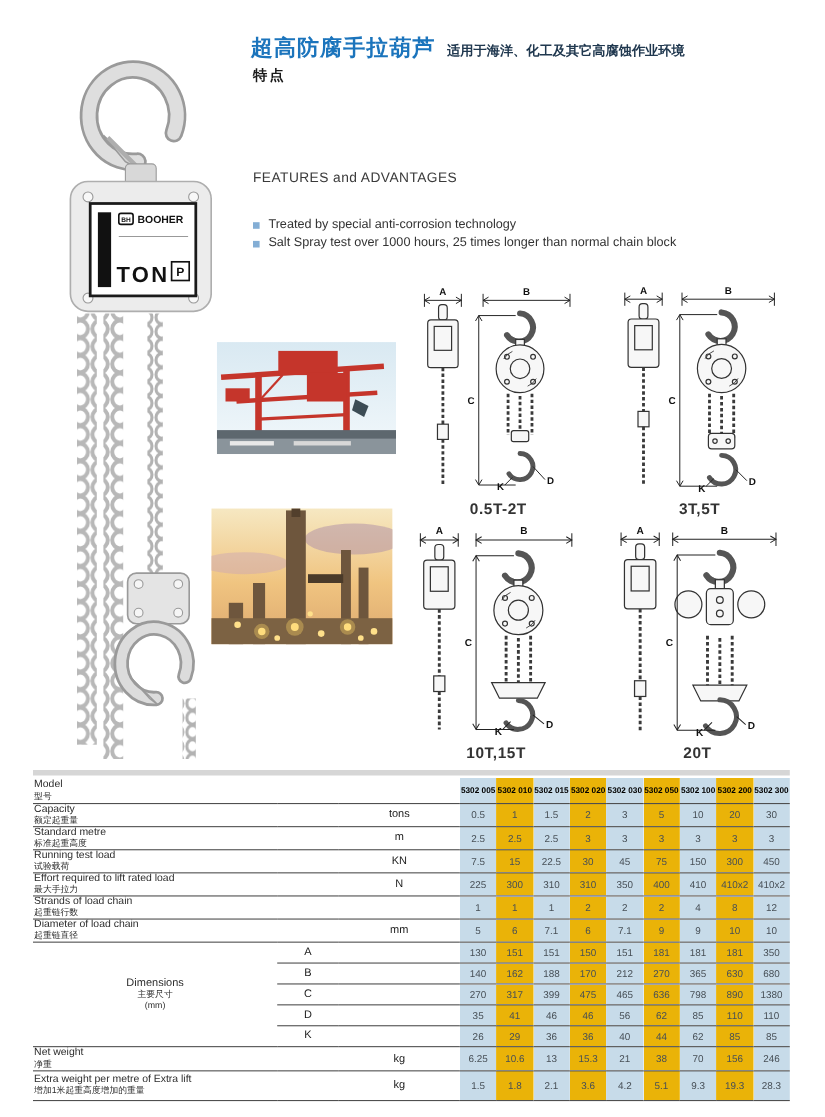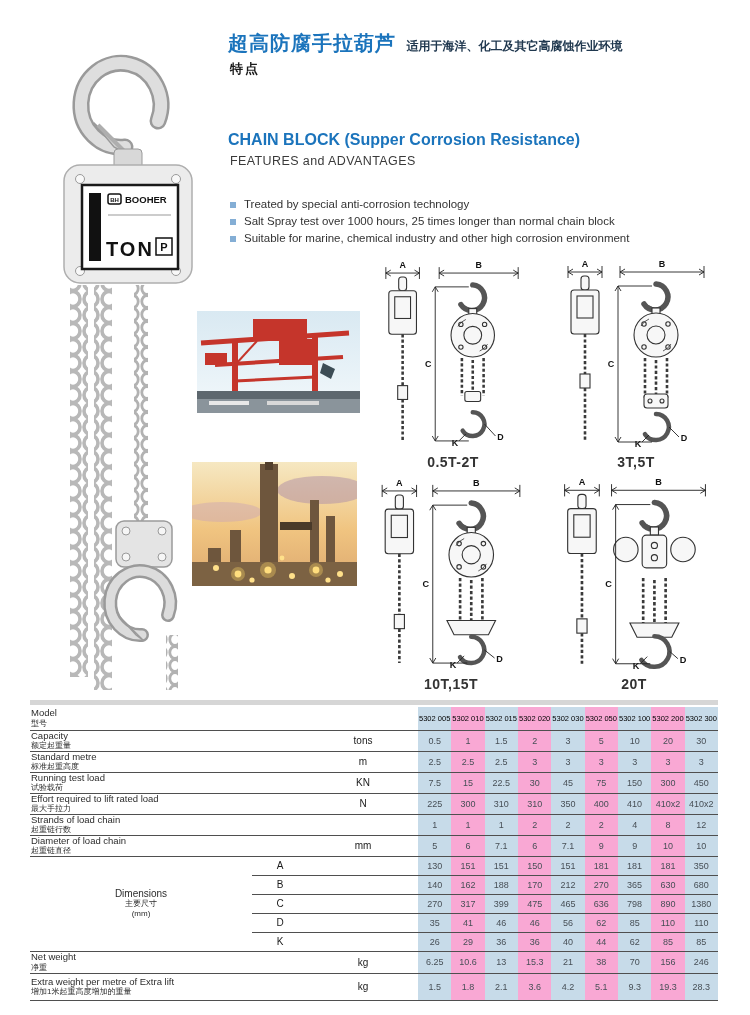--- a/index.html
+++ b/index.html
@@ -56,24 +56,24 @@
   table.spec td{border-top:1px solid var(--line);padding:0 1px;vertical-align:middle;overflow:hidden;}
   table.spec tr.first td{border-top:none;}
   td.lab{text-align:left;padding-left:4px;}
   td.lab .en{font-size:9.5px;color:#2c2c2c;line-height:10.5px;}
   td.lab .zh{font-size:8px;color:#2c2c2c;line-height:9.5px;}
   td.dims{text-align:center;padding-left:0;}
   td.dims div{text-align:center;}
   td.dims .en{font-size:10px;}
   td.letter{text-align:center;font-size:10px;color:#1a1a1a;}
   td.unit{text-align:center;font-size:10px;color:#1a1a1a;}
-  td.model{font-weight:normal;font-size:7.5px;color:#000;text-align:center;white-space:nowrap;}
+  td.model{font-weight:bold;font-size:7.5px;color:#000;text-align:center;white-space:nowrap;}
   td.val{font-size:9px;color:#474f56;text-align:center;}
   .cb{background:var(--colblue);}
-  .cw{background:#f9a8d4;}
+  .cw{background:#eab308;}
   tr.h-m td{height:23px;}
   tr.h-n td{height:21px;}
   tr.h-d td{height:19px;}
   tr.h-w td{height:22px;}
   tr.h-x td{height:27px;margin-top:23px;}
 </style>
 </head>
 <body>
 
 <div class="page">
@@ -132,34 +132,29 @@
       </g>
       <rect x="138" y="600" width="12" height="55" fill="url(#chainpat2)"></rect>
     </svg>
   </div>
 
   <div class="abs zh-title-row">
     <span class="zh-main">超高防腐手拉葫芦</span>
     <span class="zh-sub">适用于海洋、化工及其它高腐蚀作业环境</span>
   </div>
   <div class="abs zh-feat-head">特点</div>
-  <div class="abs en-title">CHAIN BLOCK (Supper Corrosion Resistance)</div>
   <div class="abs en-sub">FEATURES and ADVANTAGES</div>
   <ul class="abs blist en-list">
     <li>
         <span class="sq"></span>
         <span>Treated by special anti-corrosion technology</span>
       </li>
     <li>
         <span class="sq"></span>
         <span>Salt Spray test over 1000 hours, 25 times longer than normal chain block</span>
-      </li>
-    <li>
-        <span class="sq"></span>
-        <span>Suitable for marine, chemical industry and other high corrosion environment</span>
       </li>
   </ul>
 
   <div class="photo" style="left:197px;top:311px;width:163px;height:102px;">
     <svg viewBox="0 0 163 102" width="163" height="102">
       <defs>
           <linearGradient id="sky1" x1="0" y1="0" x2="0" y2="1">
         <stop offset="0" stop-color="#d9e9f2"></stop>
             <stop offset="1" stop-color="#f2f8fb"></stop>
           </linearGradient>

